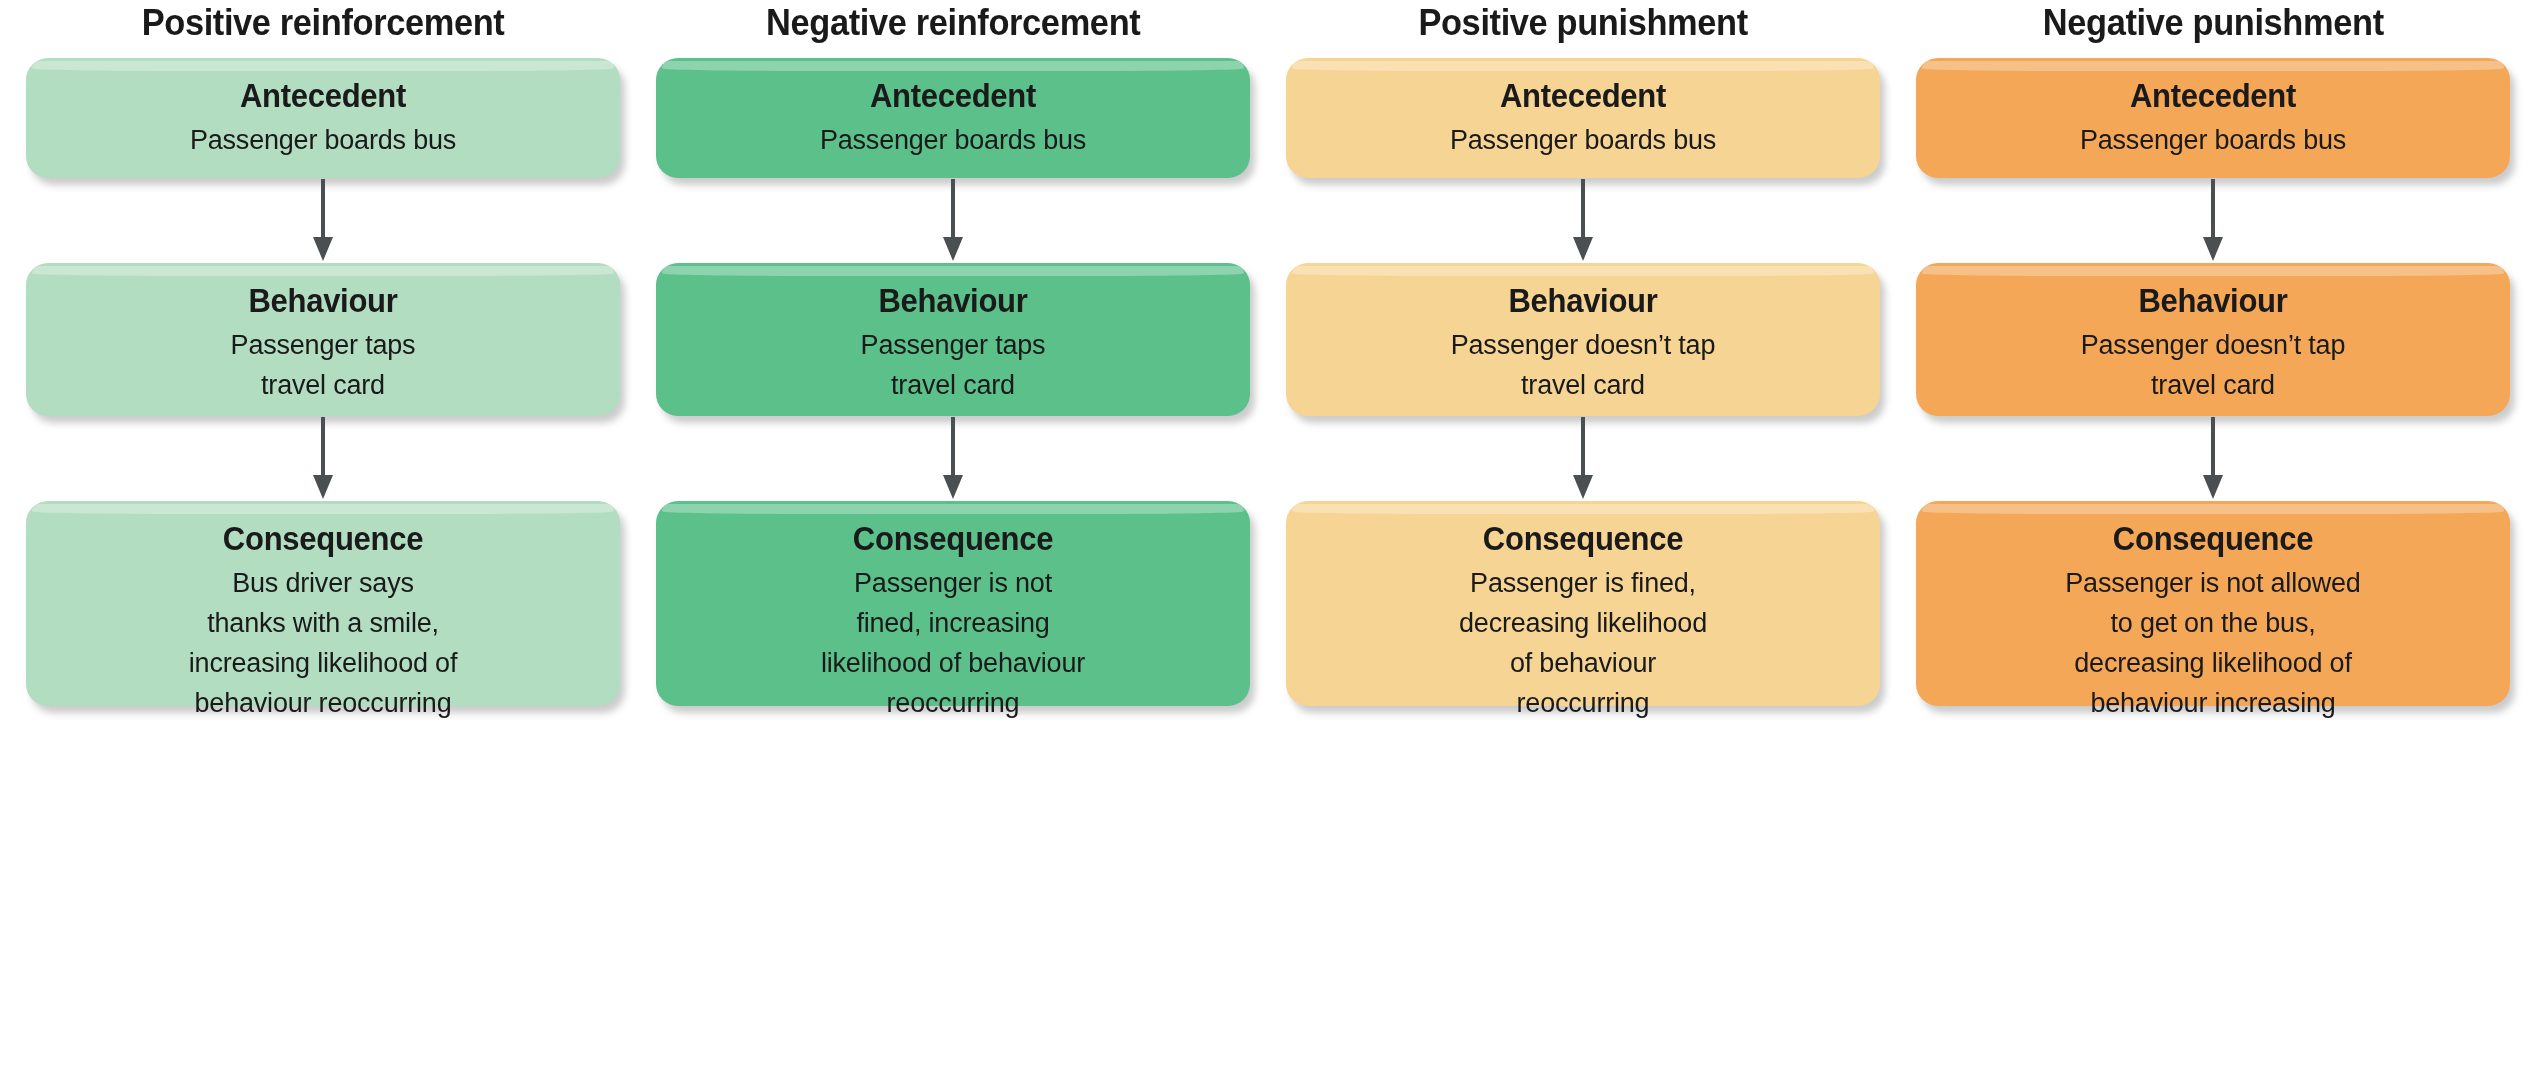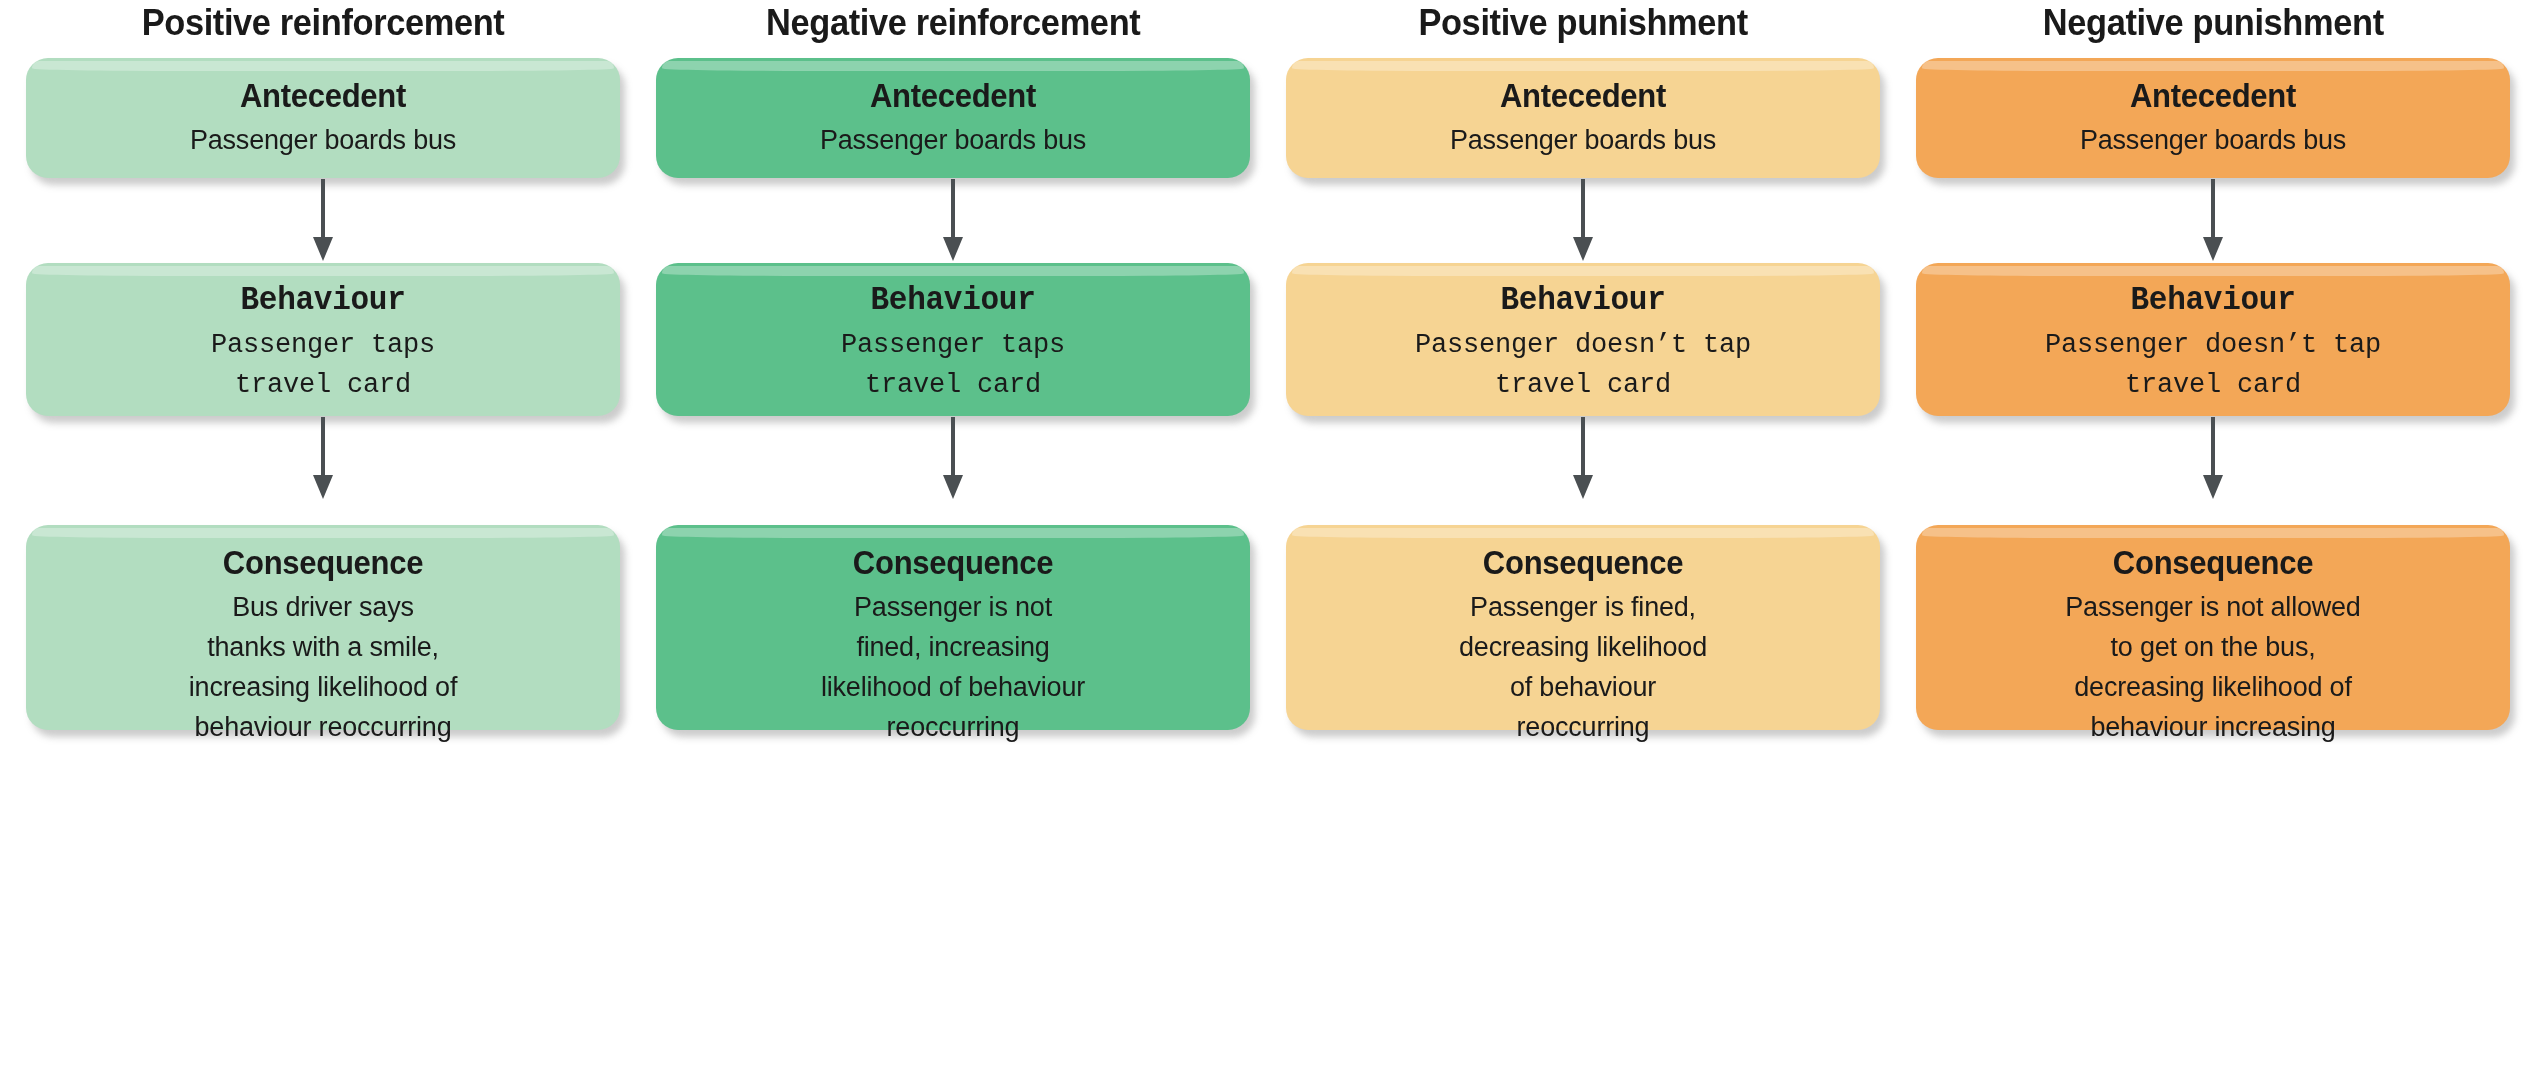--- a/index.html
+++ b/index.html
@@ -65,22 +65,22 @@
     transform: scaleX(0.94);
   }
   .box-body {
     font-size: 27px;
     font-weight: normal;
     line-height: 40px;
     letter-spacing: -0.2px;
     white-space: pre-line;
   }
   .box-antecedent { height: 120px; }
-  .box-behaviour  { height: 153px; font-family: Liberation Mono, monospace; }
-  .box-consequence{ height: 205px; flex: 0 0 auto; margin-top: 24px; }
+  .box-behaviour  { height: 153px; }
+  .box-consequence{ height: 205px; flex: 0 0 auto; }
 
   .connector {
     position: relative;
     width: 100%;
     height: 85px;
     display: flex;
     justify-content: center;
     align-items: center;
   }
   .connector svg { display: block; overflow: visible; }

